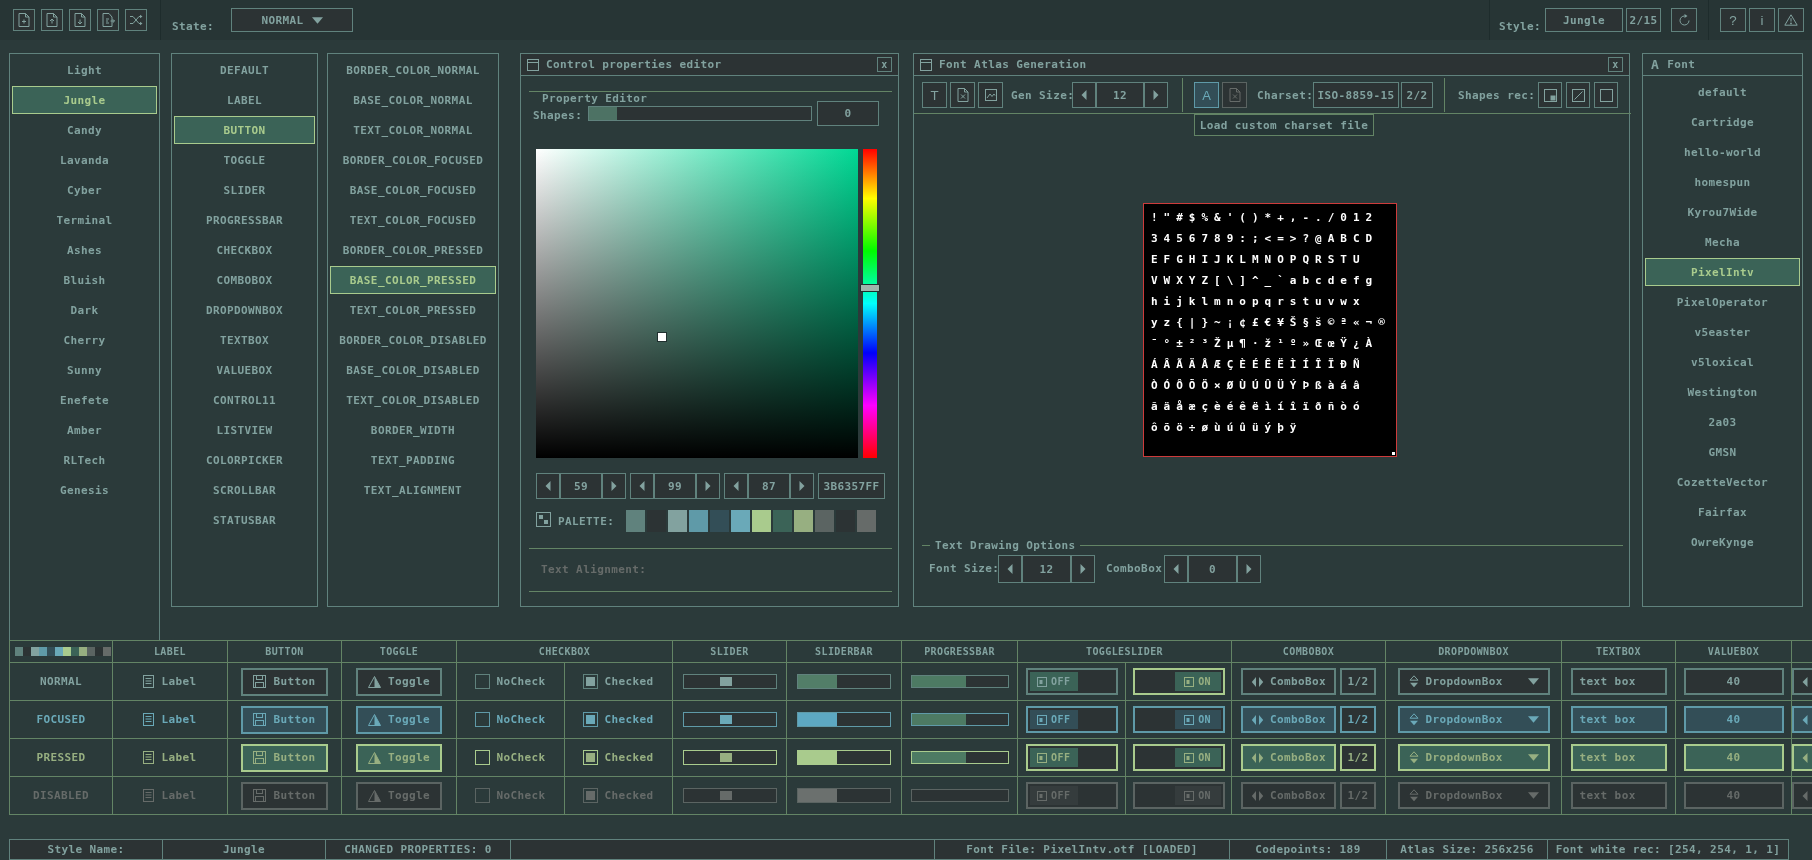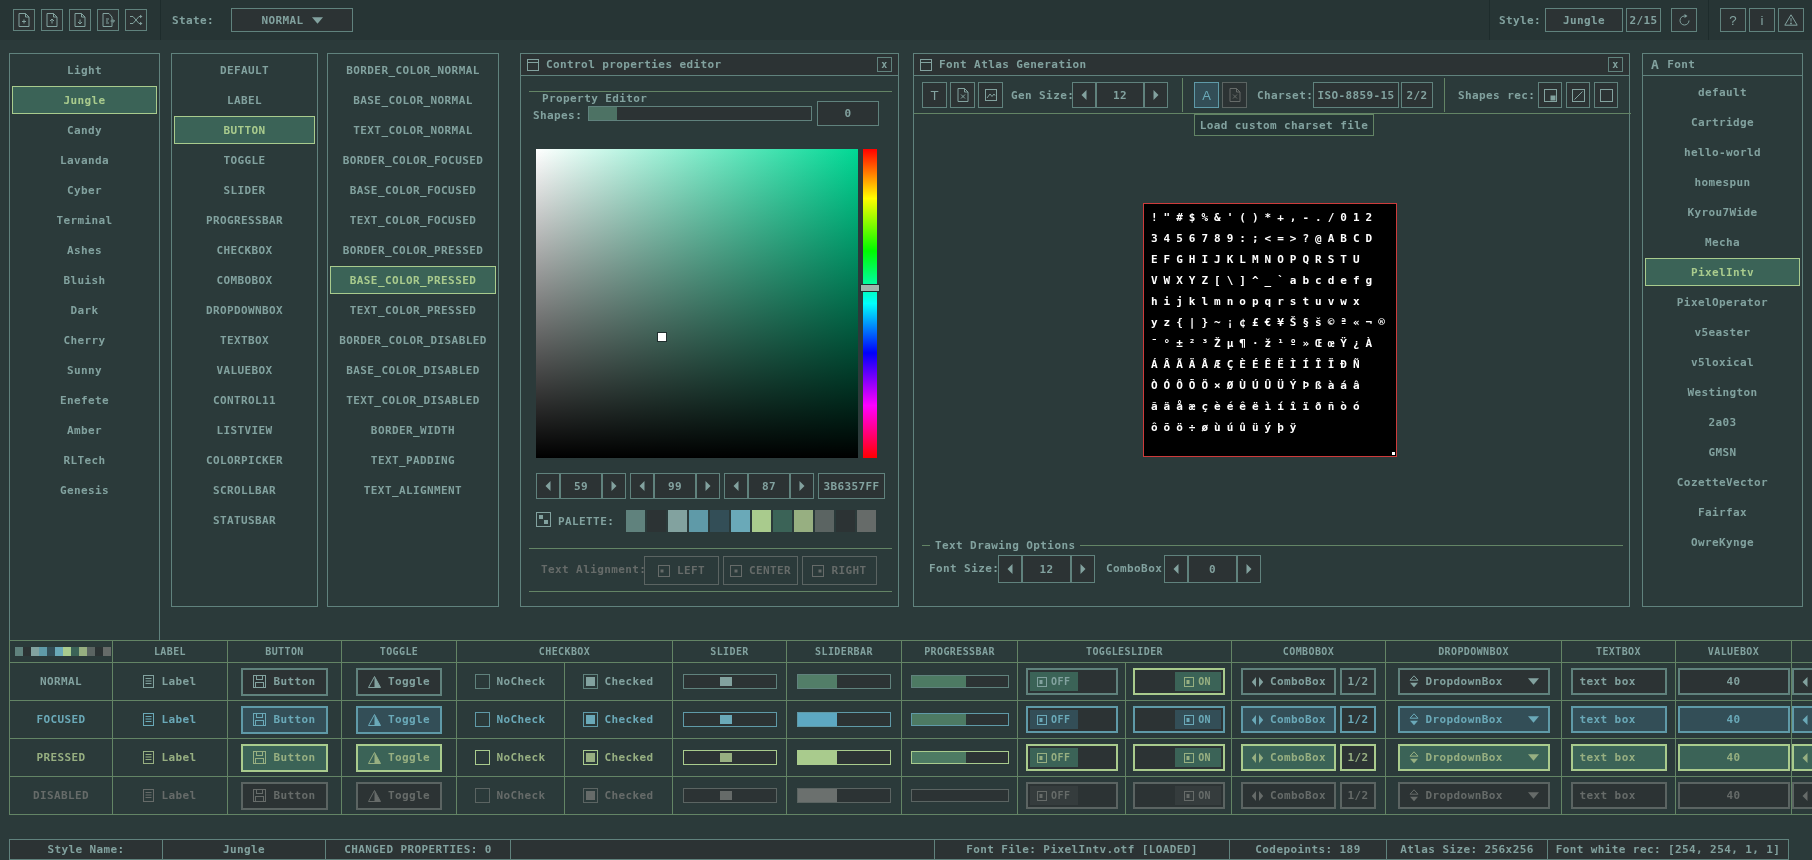--- a/index.html
+++ b/index.html
@@ -8,21 +8,21 @@
        font-family:"DejaVu Sans Mono",monospace;font-weight:bold;font-size:11px;letter-spacing:.4px;color:var(--txn,#82a29f)}
   .abs{position:absolute}
   svg{display:block}
 
   
   .toolbar{position:absolute;left:0;top:0;width:1812px;height:40px;background:var(--tbg,#273535)}
   .tb-divider{position:absolute;top:0;width:1px;height:40px;background:#1e2c2c}
   .iconbtn{border:1px solid var(--bdn,#60827d);background:var(--base,#2c3334);color:var(--txn,#82a29f);
            display:flex;align-items:center;justify-content:center;cursor:pointer}
   .tb-btn{position:absolute;top:9px;width:22px;height:22px}
-  .tb-label{position:absolute;top:14px}
+  .tb-label{position:absolute;top:20px}
   .dd{position:absolute;border:1px solid var(--bdn,#60827d);background:var(--base,#2c3334);
       display:flex;align-items:center;justify-content:center;gap:8px;cursor:pointer}
   .boxval{position:absolute;border:1px solid var(--bdn,#60827d);background:var(--base,#2c3334);
       display:flex;align-items:center;justify-content:center}
 
   
   .panel{position:absolute;border:1px solid var(--bdn,#60827d);background:var(--bg,#2b3a3a)}
   .list-item{height:28px;margin:2px 2px 0;display:flex;align-items:center;justify-content:center;cursor:pointer;color:var(--txn,#82a29f)}
   .list-item.selected{background:var(--bsp,#3b6357);box-shadow:inset 0 0 0 1px var(--bdp,#a9cb8d);color:var(--bdp,#a9cb8d)}
   .font-header{height:22px;border-bottom:1px solid var(--bdn,#60827d);display:flex;align-items:center;gap:8px;padding:0 8px}
@@ -96,21 +96,21 @@
   .demo-combo{display:flex;gap:4px}
   .demo-combo .cmain{height:27px;border:2px solid var(--bd);background:var(--bs);color:var(--tx);
                      display:flex;align-items:center;gap:6px;padding:0 8px}
   .demo-combo .cside{height:27px;width:36px;border:2px solid var(--bd);background:var(--base,#2c3334);
                      color:var(--tx);display:flex;align-items:center;justify-content:center}
   .demo-drop{width:152px;height:27px;border:2px solid var(--bd);background:var(--bs);color:var(--tx);
              display:flex;align-items:center;gap:7px;padding:0 9px}
   .demo-drop .chev{margin-left:auto}
   .demo-textbox{width:96px;height:27px;border:2px solid var(--bd);background:var(--bs);color:var(--tx);
                 display:flex;align-items:center;padding:0 7px}
-  .demo-valuebox{width:112px;height:27px;border:2px solid var(--bd);background:var(--bs);color:var(--tx);
+  .demo-valuebox{width:100px;height:27px;border:2px solid var(--bd);background:var(--bs);color:var(--tx);
                  display:flex;align-items:center;justify-content:center}
   .demo-sliverbtn{width:40px;height:27px;border:2px solid var(--bd);background:var(--bs);color:var(--tx);
                   flex-shrink:0;display:flex;align-items:center;padding-left:7px;margin-right:-22px}
   .sliver-cell{justify-content:flex-start}
 
   
   #statusbar{display:flex}
   .seg{height:21px;border:1px solid var(--bdn,#60827d);background:var(--base,#2c3334);
        display:flex;align-items:center;justify-content:center;color:var(--txn,#82a29f)}
   .seg+.seg{margin-left:-1px}
@@ -340,43 +340,20 @@
         <span class="swatch" style="background: rgb(169, 203, 141);"></span>
         <span class="swatch" style="background: rgb(59, 99, 87);"></span>
         <span class="swatch" style="background: rgb(151, 175, 129);"></span>
         <span class="swatch" style="background: rgb(91, 100, 98);"></span>
         <span class="swatch" style="background: rgb(44, 51, 52);"></span>
         <span class="swatch" style="background: rgb(102, 107, 105);"></span>
       </div>
 
     <div class="gline" style="left:8px;top:494px;width:363px"></div>
     <span class="abs dim" style="left:20px;top:509px">Text Alignment:</span>
-    <div class="abs" style="left:123px;top:502px;display:flex;gap:4px">
-      <div class="align-btn">
-        <svg width="12" height="12" viewBox="0 0 12 12" fill="none" stroke="currentColor">
-            <rect x=".5" y=".5" width="11" height="11"></rect>
-            <rect x="2.5" y="4.5" width="3" height="3" fill="currentColor" stroke="none"></rect>
-          </svg>
-        <span>LEFT</span>
-        </div>
-      <div class="align-btn">
-        <svg width="12" height="12" viewBox="0 0 12 12" fill="none" stroke="currentColor">
-            <rect x=".5" y=".5" width="11" height="11"></rect>
-            <rect x="4.5" y="4.5" width="3" height="3" fill="currentColor" stroke="none"></rect>
-          </svg>
-        <span>CENTER</span>
-        </div>
-      <div class="align-btn">
-        <svg width="12" height="12" viewBox="0 0 12 12" fill="none" stroke="currentColor">
-            <rect x=".5" y=".5" width="11" height="11"></rect>
-            <rect x="6.5" y="4.5" width="3" height="3" fill="currentColor" stroke="none"></rect>
-          </svg>
-        <span>RIGHT</span>
-        </div>
-    </div>
     <div class="gline" style="left:8px;top:537px;width:363px"></div>
   </section>
 
   <section class="panel" style="left:913px;top:53px;width:717px;height:554px">
     <div class="win-title">
       <svg width="12" height="12" viewBox="0 0 12 12" fill="none" stroke="currentColor">
           <rect x=".5" y=".5" width="11" height="11"></rect>
           <path d="M.5 3.5 H11.5"></path>
         </svg>
       <span>Font Atlas Generation</span>

